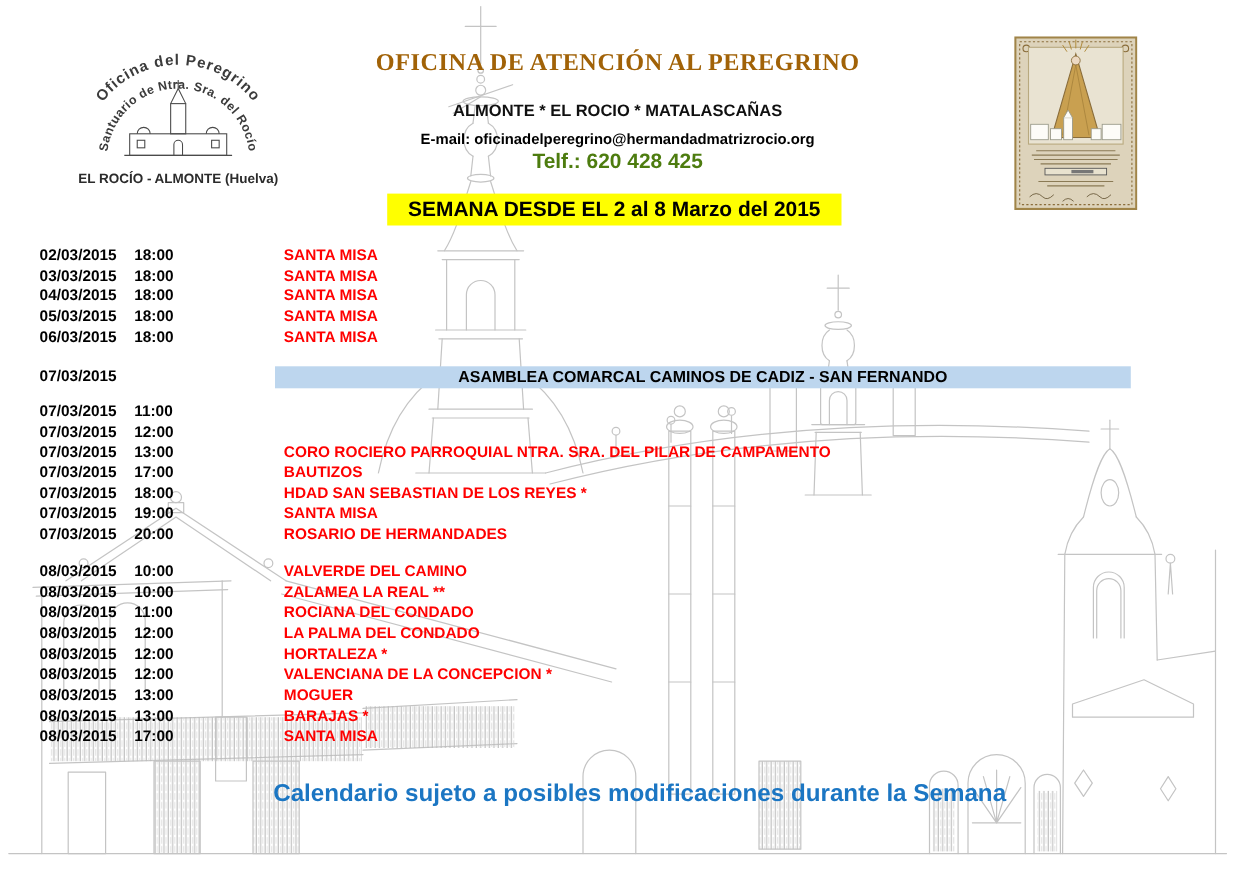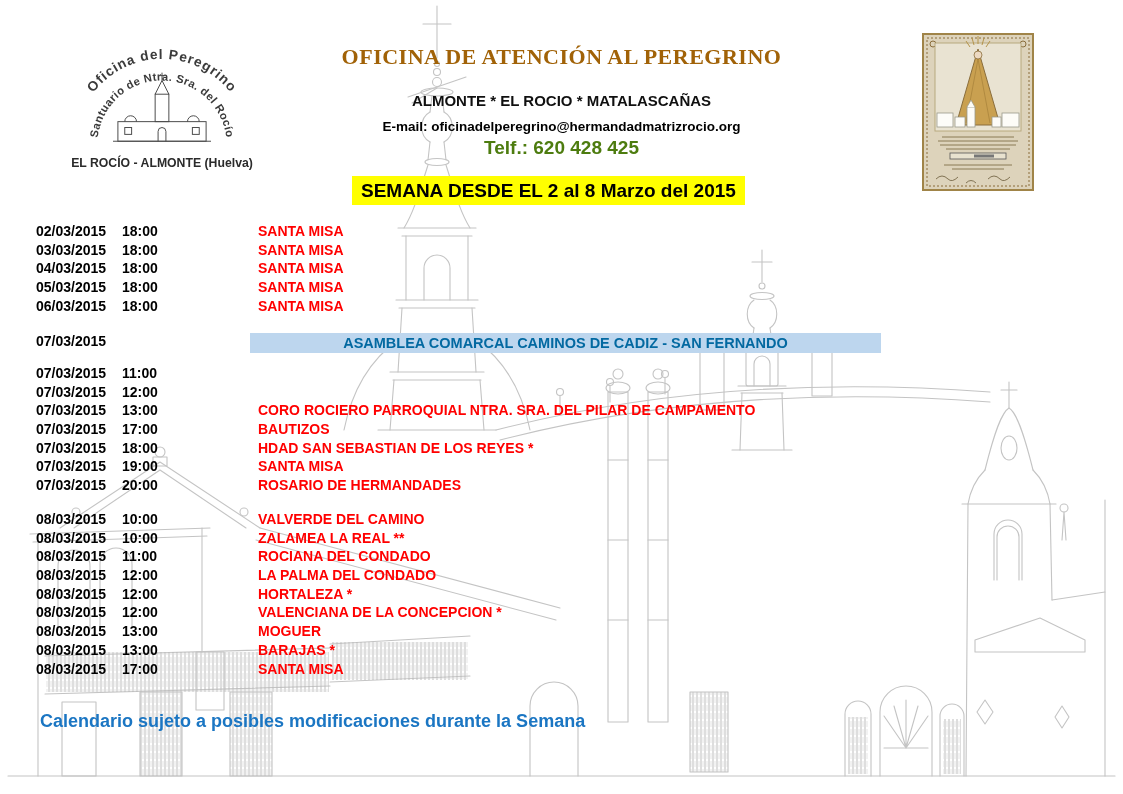--- a/index.html
+++ b/index.html
@@ -12,36 +12,36 @@
   .cert{left:922px;top:33px;width:112px;height:158px}
 
   .header-center{left:140px;right:140px;top:42px;text-align:center}
   .title{font-family:"Liberation Serif",serif;font-weight:bold;font-size:22px;
          letter-spacing:.5px;color:#a16207;line-height:30px}
   .sub{font-weight:bold;font-size:15px;color:#101010;margin-top:20px;line-height:17px}
   .contact{font-weight:bold;font-size:13.5px;color:#000000;margin-top:8px;line-height:19px}
   .phone{font-weight:bold;font-size:19px;color:#4d7c0f;margin-top:3px;line-height:18px}
 
   .banner{left:352px;top:176px;background:#ffff00;color:#000;font-weight:bold;
-          font-size:19px;line-height:29px;padding:0 9px;white-space:nowrap}
+          font-size:19px;line-height:29px;padding:0 19px;white-space:nowrap}
 
   .group{left:0;right:0}
   .g1{top:222px}.g2{top:364px}.g3{top:510px}
   .row{position:relative;height:18.7px;font-weight:bold;font-size:14px;line-height:18.7px;white-space:nowrap}
   .d{position:absolute;left:36px;color:#000}
   .t{position:absolute;left:122px;color:#000}
   .e{position:absolute;left:258px;color:#ff0000}
 
   .assembly{left:0;right:0;top:331px;height:22px;font-weight:bold;font-size:14px}
   .assembly .d{top:2px}
-  .bar{position:absolute;left:250px;width:631px;top:2px;height:20px;background:#bdd6ee;
-       text-align:center;line-height:20px;color:#0369a1;font-size:14.5px;white-space:nowrap}
-
-  .footer{left:40px;right:0;top:708px;color:#1b76c3;
-          font-weight:bold;font-size:18px;line-height:26px}
+  .bar{position:absolute;left:250px;width:778px;top:2px;height:20px;background:#bdd6ee;
+       text-align:center;line-height:20px;color:#000000;font-size:14.5px;white-space:nowrap}
+
+  .footer{left:40px;right:0;top:708px;text-align:center;color:#1b76c3;
+          font-weight:bold;font-size:22px;line-height:26px}
 </style>
 </head>
 <body>
 
 <svg class="bg-art" viewBox="0 0 1123 794" aria-hidden="true">
   <defs>
     <pattern id="grille" width="4" height="8" patternUnits="userSpaceOnUse">
       <line x1="1" y1="0" x2="1" y2="8" stroke="#bdbdbd" stroke-width="1"></line>
       <line x1="3" y1="1" x2="3" y2="7" stroke="#d2d2d2" stroke-width="0.6"></line>
     </pattern>

